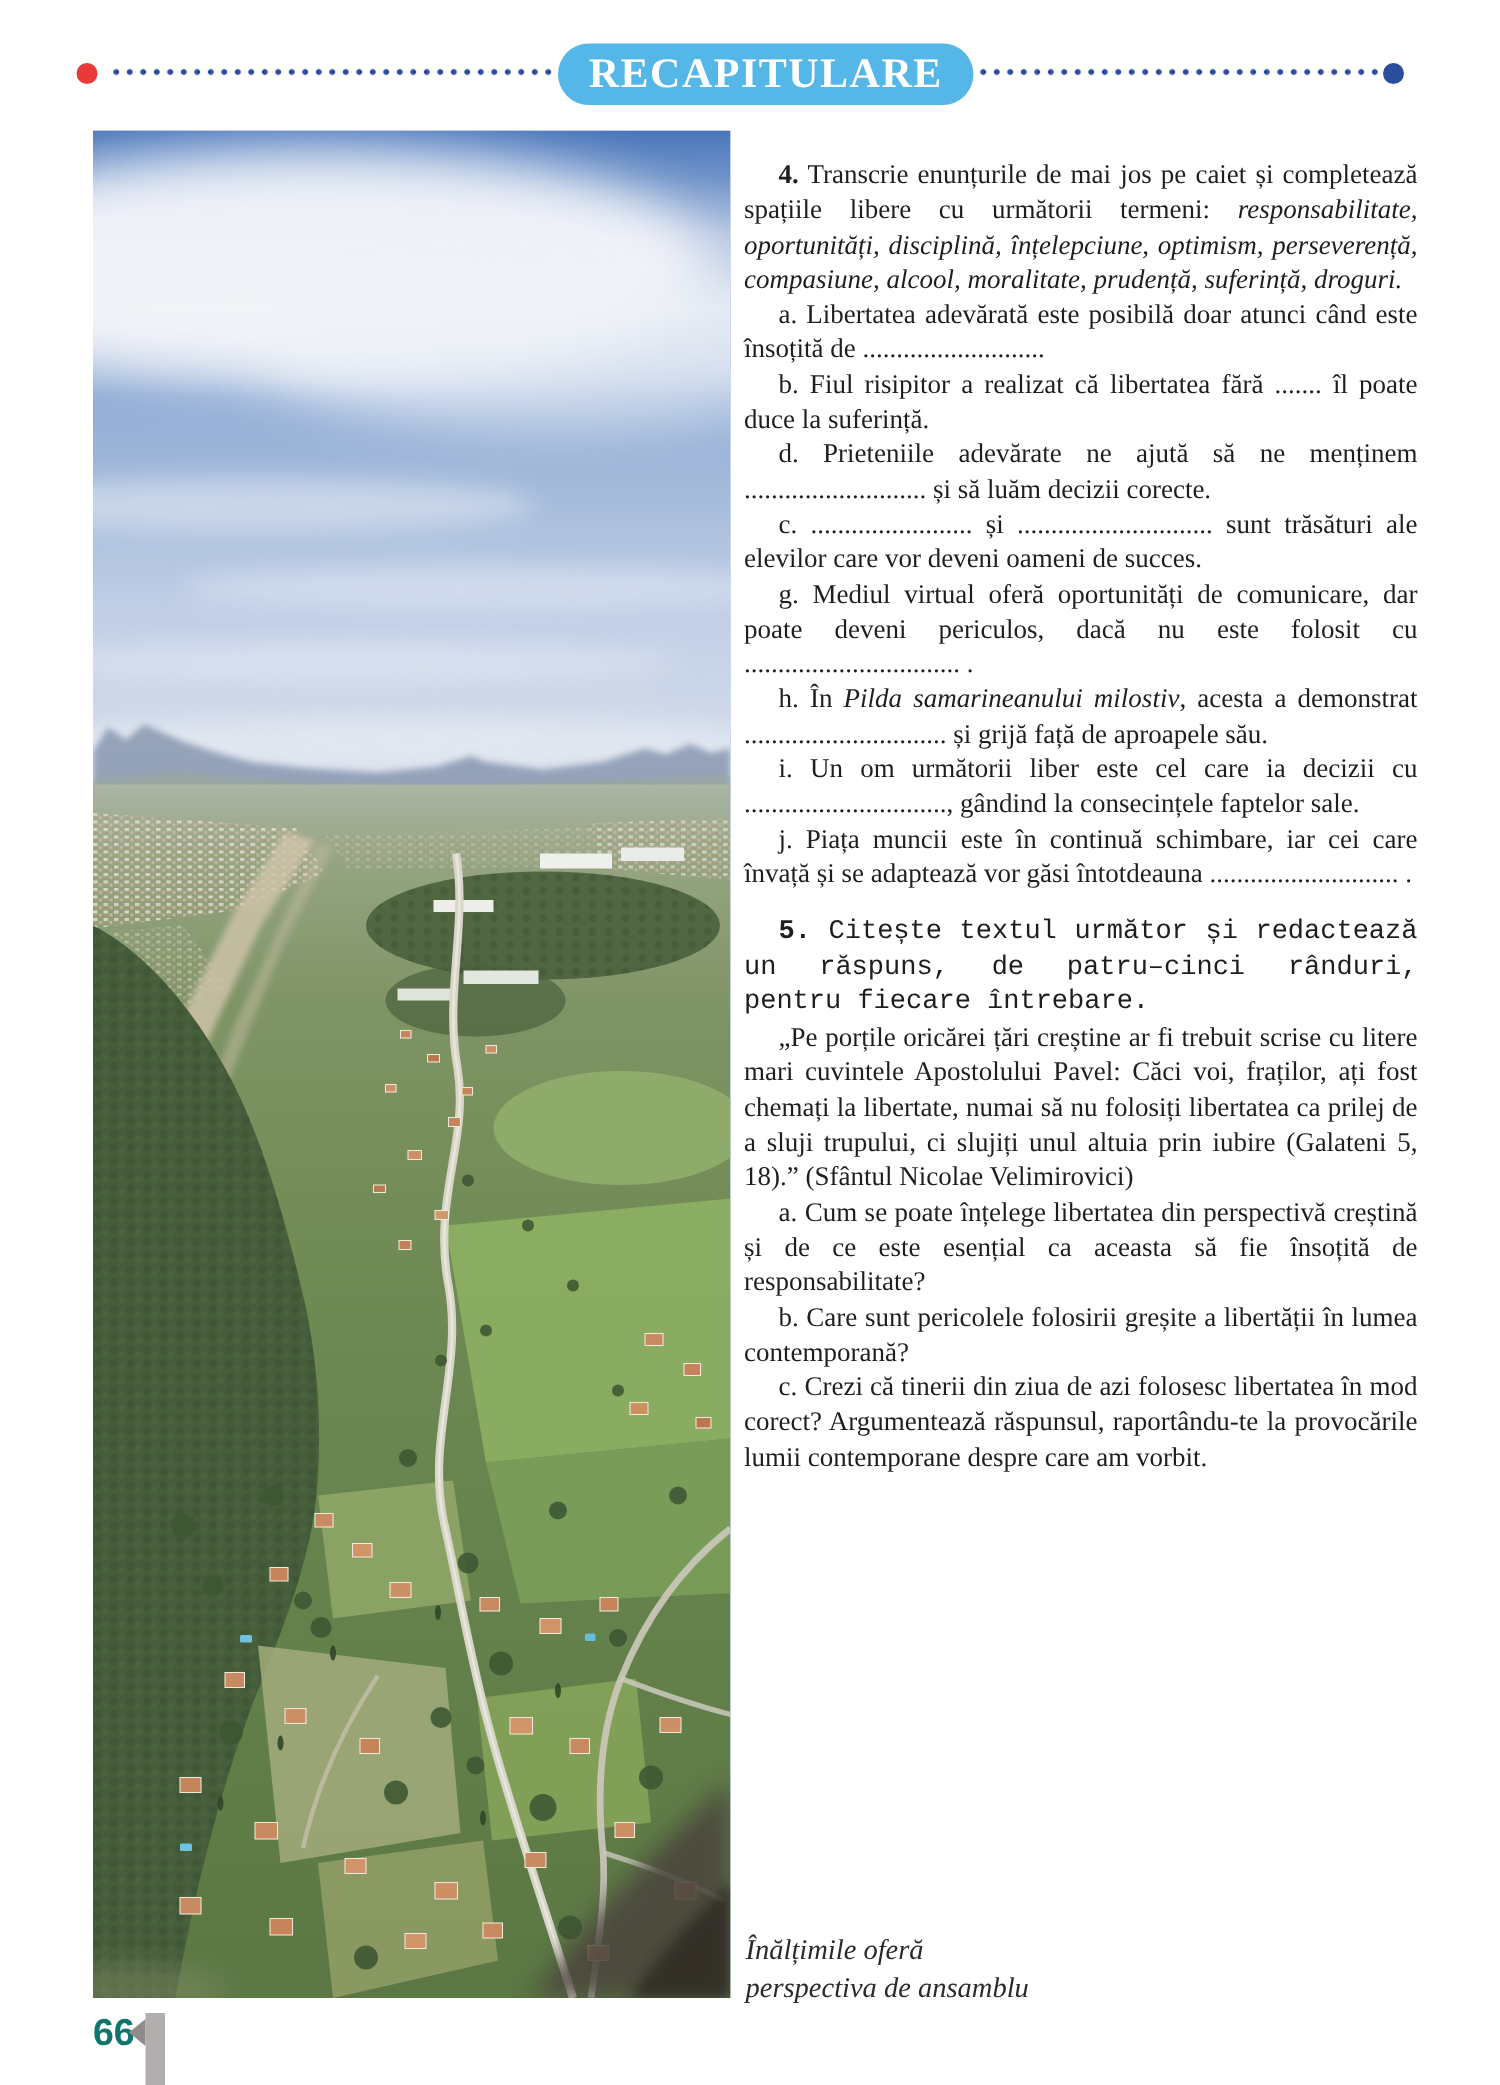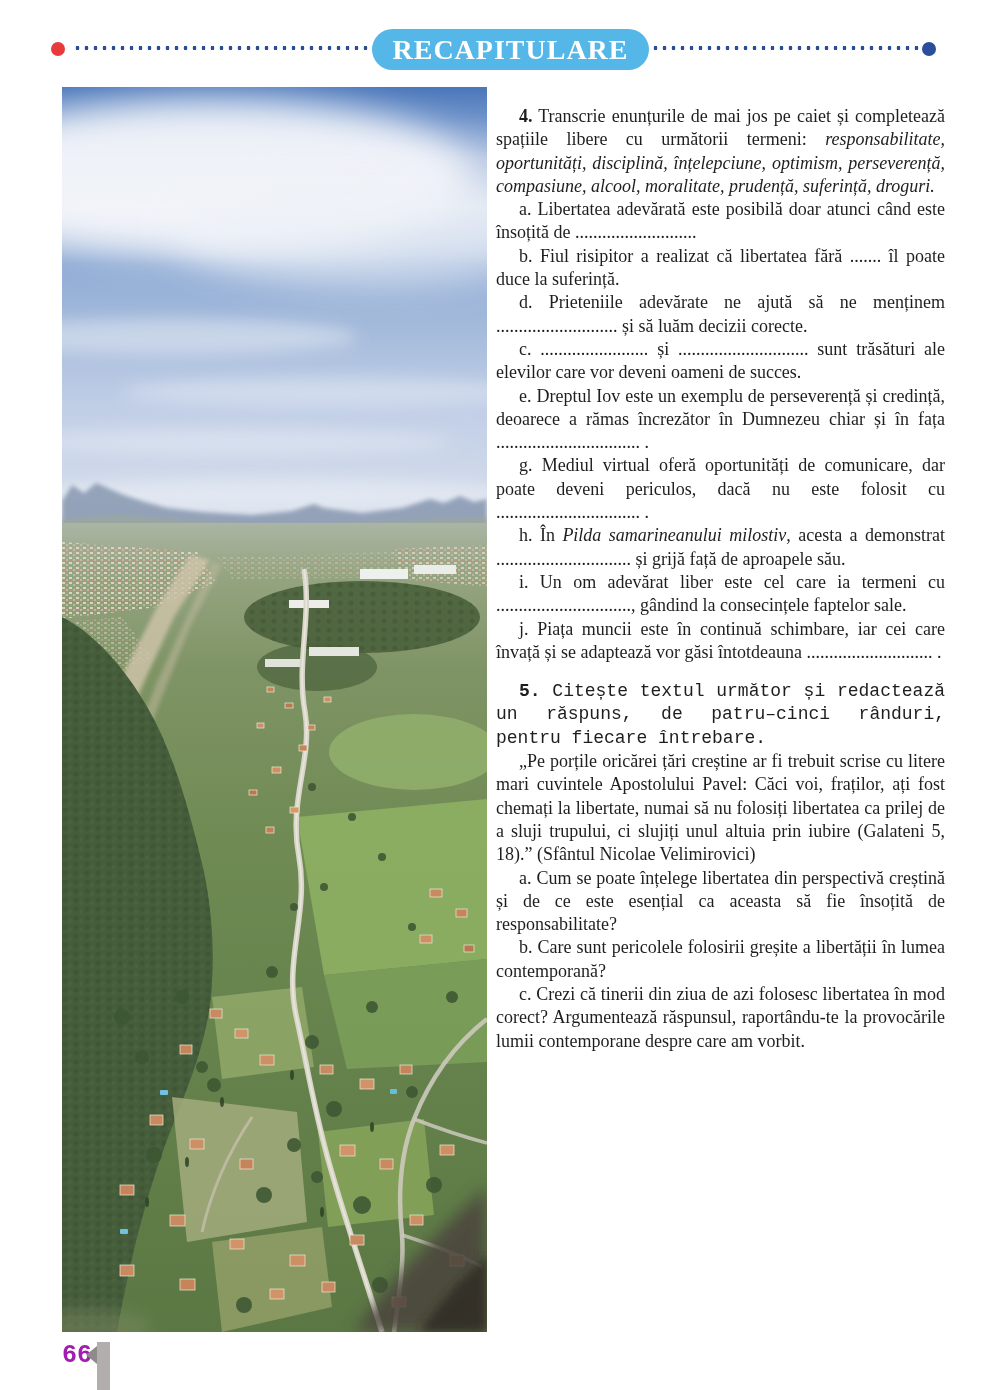--- a/index.html
+++ b/index.html
@@ -39,22 +39,22 @@
   }
   .text-col p{margin:0;text-indent:23px;}
   .ex5-start{margin-top:16px !important;font-family:Liberation Mono, monospace;}
   
   .caption{
     position:absolute;left:497px;top:1288px;
     font-style:italic;font-size:19px;line-height:25px;color:#2a2a2a;
   }
   
   .page-num{
-    position:absolute;left:62px;top:1341px;font-size:25px;font-weight:bold;color:#a21caf;
-    font-family:Liberation Mono, monospace;
+    position:absolute;left:62px;top:1341px;font-size:25px;font-weight:bold;color:#0f766e;
+    font-family:Liberation Sans, sans-serif;
   }
   .bm-bar{position:absolute;left:97px;top:1342px;width:13px;height:48px;background:#b2aeae;}
   .bm-tri{
     position:absolute;left:86px;top:1346px;width:0;height:0;
     border-top:9px solid transparent;border-bottom:9px solid transparent;
     border-right:11px solid #8f8b8b;
   }
 </style>
 </head>
 <body>
@@ -264,31 +264,34 @@
       </g>
     </svg>
   </figure>
 
   <main class="text-col">
     <p><b>4.</b> <span>Transcrie enunțurile de mai jos pe caiet și completează spațiile libere cu următorii termeni:</span> <i>responsabilitate, oportunități, disciplină, înțelepciune, optimism, perseverență, compasiune, alcool, moralitate, prudență, suferință, droguri.</i></p>
     <p>a. Libertatea adevărată este posibilă doar atunci când este însoțită de ...........................</p>
     <p>b. Fiul risipitor a realizat că libertatea fără ....... îl poate duce la suferință.</p>
     <p>d. Prieteniile adevărate ne ajută să ne menținem ........................... și să luăm decizii corecte.</p>
     <p>c. ........................ și ............................. sunt trăsături ale elevilor care vor deveni oameni de succes.</p>
-    <p>e. Dreptul Iov este un exemplu de perseverență și credință, deoarece a rămas încrezător în Dumnezeu chiar și în fața ................................ .</p>
     <p>g. Mediul virtual oferă oportunități de comunicare, dar poate deveni periculos, dacă nu este folosit cu ................................ .</p>
     <p><span>h. În </span><i>Pilda samarineanului milostiv</i><span>, acesta a demonstrat .............................. și grijă față de aproapele său.</span></p>
-    <p>i. Un om adevărat liber este cel care ia termeni cu .............................., gândind la consecințele faptelor sale.</p>
+    <p>i. Un om următorii liber este cel care ia decizii cu .............................., gândind la consecințele faptelor sale.</p>
     <p>j. Piața muncii este în continuă schimbare, iar cei care învață și se adaptează vor găsi întotdeauna ............................ .</p>
 
     <p class="ex5-start"><b>5.</b> <span>Citește textul următor și redactează un răspuns, de patru–cinci rânduri, pentru fiecare întrebare.</span></p>
     <p>„Pe porțile oricărei țări creștine ar fi trebuit scrise cu litere mari cuvintele Apostolului Pavel: Căci voi, fraților, ați fost chemați la libertate, numai să nu folosiți libertatea ca prilej de a sluji trupului, ci slujiți unul altuia prin iubire (Galateni 5, 18).” (Sfântul Nicolae Velimirovici)</p>
     <p>a. Cum se poate înțelege libertatea din perspectivă creștină și de ce este esențial ca aceasta să fie însoțită de responsabilitate?</p>
     <p>b. Care sunt pericolele folosirii greșite a libertății în lumea contemporană?</p>
     <p>c. Crezi că tinerii din ziua de azi folosesc libertatea în mod corect? Argumentează răspunsul, raportându-te la provocările lumii contemporane despre care am vorbit.</p>
   </main>
 
+  <div class="caption">
+    <div>Înălțimile oferă</div>
+    <div>perspectiva de ansamblu</div>
+  </div>
 
   <span class="page-num">66</span>
   <span class="bm-tri"></span>
   <span class="bm-bar"></span>
 
 </div>
 
 </body></html>

